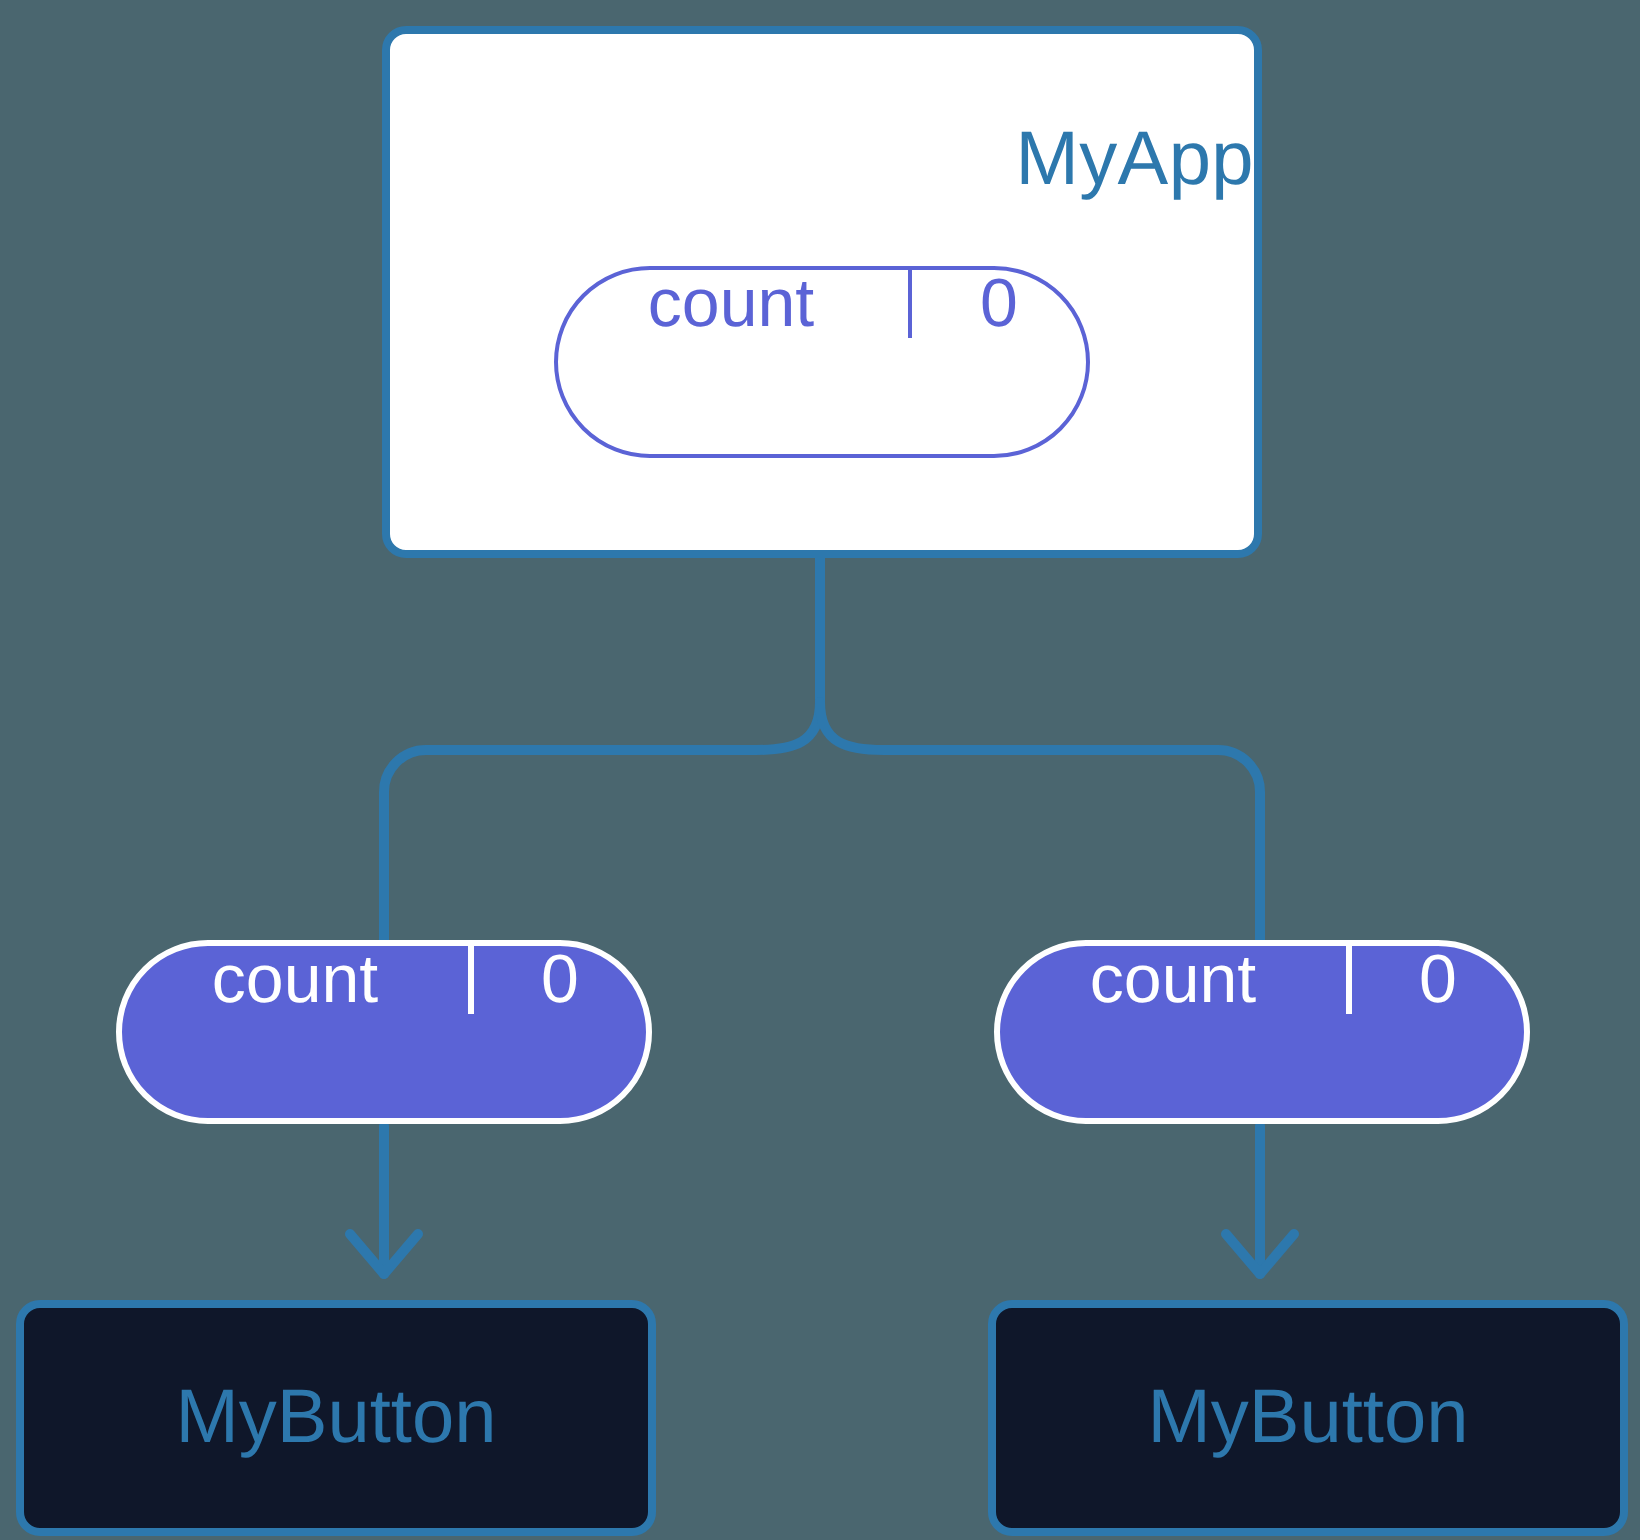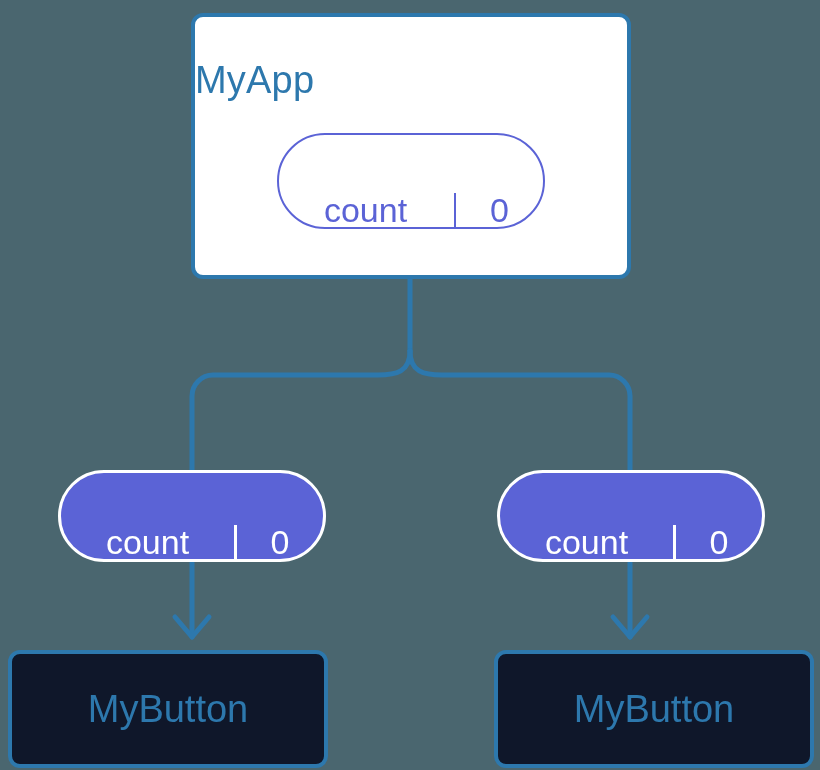--- a/index.html
+++ b/index.html
@@ -29,42 +29,42 @@
 
   
   .comp-card {
     position: absolute;
     box-sizing: border-box;
     background: #ffffff;
     border: 4px solid #2d78ad;
     border-radius: 12px;
     display: flex;
     flex-direction: column;
-    align-items: flex-start;
+    align-items: flex-end;
   }
   #root-card {
     left: 191px;
     top: 13px;
     width: 440px;
     height: 266px;
     padding-top: 44px;
   }
   .comp-title {
     color: #2d78ad;
     font-size: 38px;
     line-height: 1;
     letter-spacing: 0.2px;
     white-space: nowrap;
   }
 
   
   .pill {
     box-sizing: border-box;
     display: flex;
-    align-items: flex-end;
+    align-items: flex-start;
     border-radius: 999px;
     overflow: hidden;
   }
   .pill-key, .pill-val {
     display: flex;
     align-items: center;
     justify-content: center;
     font-size: 34px;
     line-height: 1;
     white-space: nowrap;

